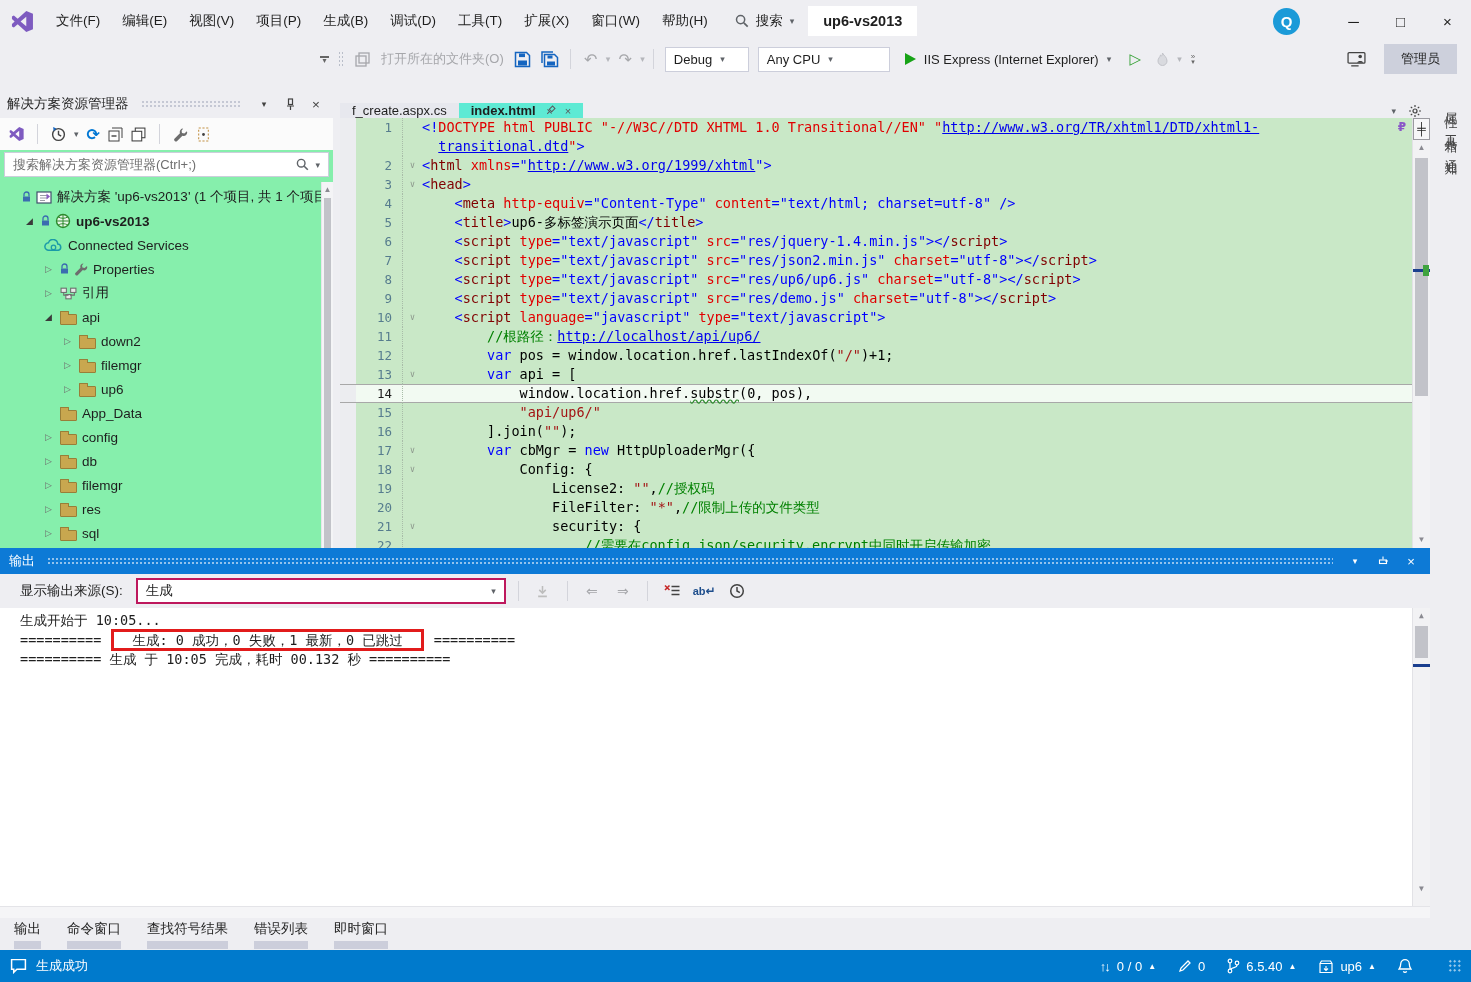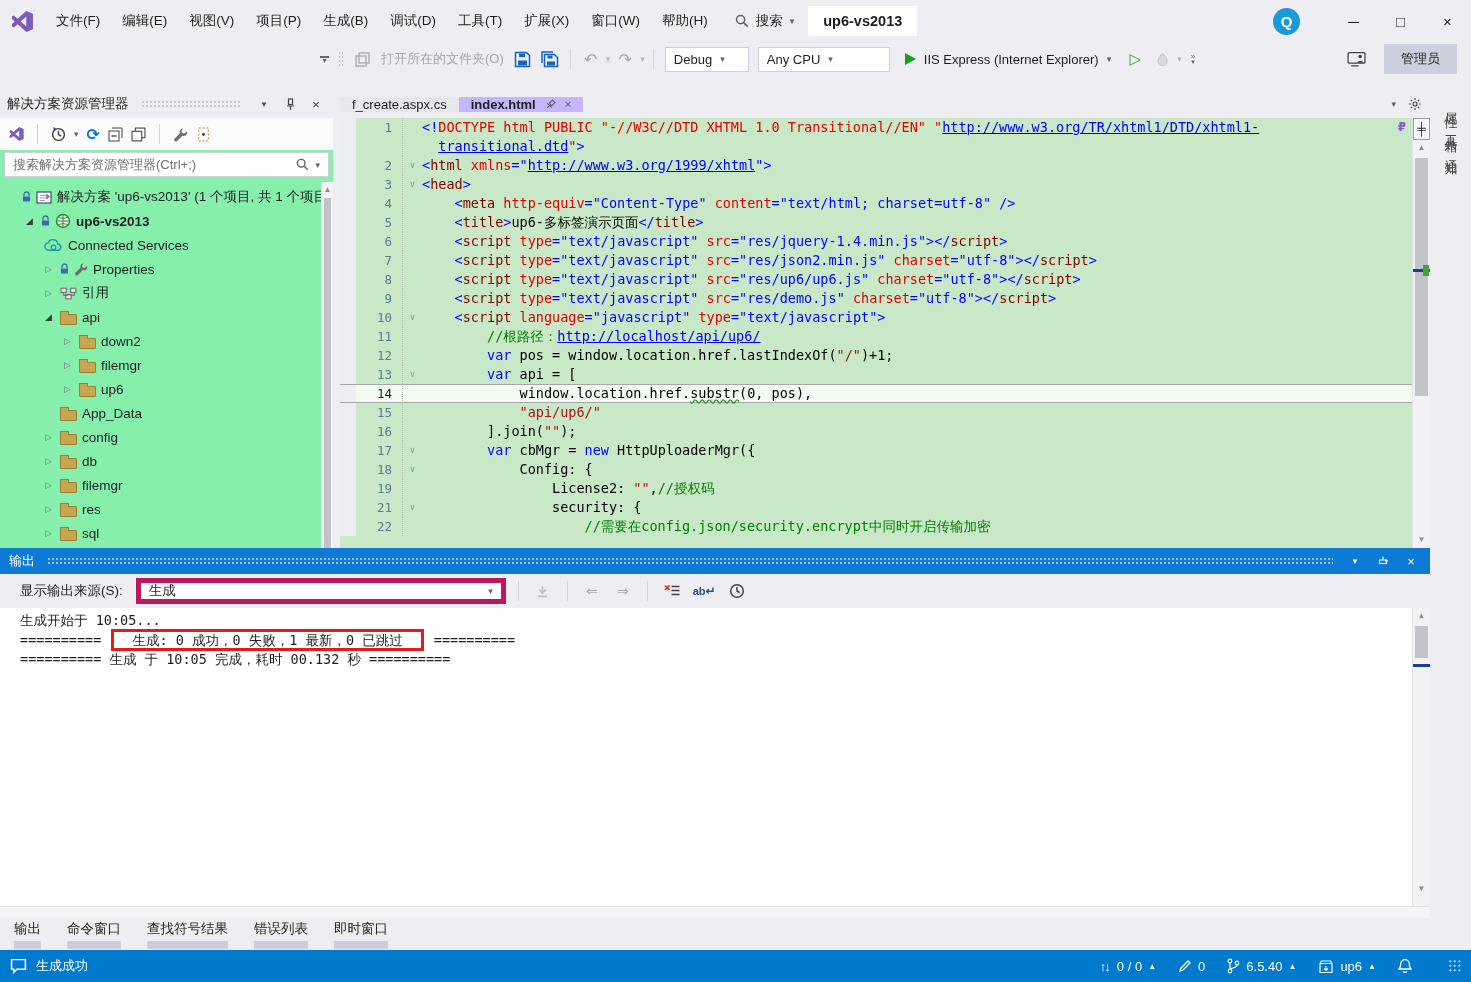--- a/index.html
+++ b/index.html
@@ -55,24 +55,24 @@
 .tico{display:flex;align-items:center;flex-shrink:0}
 .ico-folder{position:relative;width:17px;height:11px;background:#C8A74F;border:1px solid #997E38;border-radius:1px;margin-top:4px;display:inline-block}
 .ico-folder::before{content:"";position:absolute;top:-4px;left:-1px;width:7px;height:3px;background:#C8A74F;border:1px solid #997E38;border-bottom:none;border-radius:1px 1px 0 0}
 .se-scroll{position:absolute;right:0;top:0;bottom:0;width:12px;background:#F4F4F6;border-left:1px solid #E6E6EA}
 .se-up{height:14px;display:flex;align-items:center;justify-content:center;color:#8A8A91;font-size:8px}
 .se-thumb{position:absolute;left:2px;right:2px;top:16px;bottom:0;background:#C2C3C9}
 .splitter{width:7px;flex-shrink:0}
 
 
 .editor{flex:1;display:flex;flex-direction:column;min-width:0}
-.tabs{height:28px;display:flex;align-items:center;font-size:13px}
+.tabs{height:28px;display:flex;align-items:flex-end;font-size:13px}
 .tab{display:flex;align-items:center;padding:0 12px;gap:9px}
 .tab.inactive{background:#E7E8EE}
-.tab.active{background:#c4b5fd;font-weight:bold}
+.tab.active{background:#5eead4;font-weight:bold}
 .tab .ticon{font-size:11px;color:#5A5A5E;font-weight:normal}
 .tabs-right{margin-left:auto;display:flex;align-items:center;gap:12px;padding-right:8px;color:#424242}
 .codewrap{flex:1;position:relative;overflow:hidden;background:#C9E8C7}
 .code{position:absolute;top:0;left:0;right:18px;bottom:0;overflow:hidden;font-family:"DejaVu Sans Mono",monospace;font-size:13.5px;line-height:19px}
 .crow{display:flex;height:19px;white-space:pre}
 .lnum{width:62px;text-align:right;padding-right:10px;color:#567C8E;flex-shrink:0;font-size:12.5px;background:linear-gradient(to right,#ECEDF0 0,#ECEDF0 16px,transparent 16px)}
 .foldm{width:20px;flex-shrink:0;color:#8F9B8F;text-align:center;font-size:9px;border-left:1px dotted #A8BCA8}
 .ltext{flex:1}
 .crow.cur{background:linear-gradient(to right,#ECEDF0 0,#ECEDF0 16px,#F2FAF2 16px);box-shadow:inset 0 1px 0 #A8A8A8,inset 0 -1px 0 #A8A8A8}
 .crow.cur .lnum{background:transparent;color:#1E1E1E}
@@ -92,21 +92,21 @@
 
 .righttabs{width:41px;padding-top:12px;display:flex;flex-direction:column;align-items:center;gap:16px;flex-shrink:0}
 .rtab{writing-mode:vertical-rl;font-size:13px;color:#424242;letter-spacing:3px}
 
 
 .output{height:402px;width:1430px;display:flex;flex-direction:column;flex-shrink:0}
 .out-title{height:26px;background:#0D7AD6;color:#fff;display:flex;align-items:center;padding:0 9px;font-size:13px;gap:8px}
 .out-grip{flex:1;height:8px;margin:0 4px;background-image:radial-gradient(rgba(255,255,255,.55) 1px,transparent 1px);background-size:4px 4px}
 .ot-btn{width:20px;display:flex;justify-content:center;align-items:center}
 .out-toolbar{height:34px;display:flex;align-items:center;padding-left:20px;gap:7px}
-.out-combo{width:370px;height:26px;background:#fff;border:5px solid #be185d;display:flex;align-items:center;padding:0 8px;margin-left:6px}
+.out-combo{width:370px;height:26px;background:#fff;border:2px solid #be185d;display:flex;align-items:center;padding:0 8px;margin-left:6px}
 .out-combo .cv{flex:1}
 .wrapico{color:#1E4E8C;font-size:11px;font-weight:bold}
 .out-body{height:298px;background:#fff;position:relative;overflow:hidden;font-family:"DejaVu Sans Mono",monospace;font-size:13.5px;line-height:19.5px;padding:3px 0 0 20px}
 .oline{white-space:pre}
 .redbox{border:3px solid #E21B1B;padding:0 18px;margin:14px 2px}
 .out-scroll{position:absolute;right:0;top:0;bottom:0;width:18px;background:#F2F2F4;border-left:1px solid #E2E2E6}
 .os-up{height:16px;display:flex;align-items:center;justify-content:center;color:#8A8A91;font-size:8px}
 .os-thumb{position:absolute;left:2px;right:2px;top:18px;height:32px;background:#C2C3C9}
 .os-caret{position:absolute;left:0;right:0;top:56px;height:3px;background:#1B3F8F}
 .os-dn{position:absolute;bottom:8px;left:0;right:0;display:flex;justify-content:center;color:#8A8A91;font-size:8px}
@@ -493,20 +493,21 @@
             <div class="crow"><span class="lnum">10</span><span class="foldm">∨</span><span class="ltext"><span class="tk-plain">    </span><span class="tk-pun">&lt;</span><span class="tk-tag">script</span><span class="tk-plain"> </span><span class="tk-attr">language</span><span class="tk-pun">="</span><span class="tk-val">javascript</span><span class="tk-pun">"</span><span class="tk-plain"> </span><span class="tk-attr">type</span><span class="tk-pun">="</span><span class="tk-val">text/javascript</span><span class="tk-pun">"&gt;</span></span></div>
             <div class="crow"><span class="lnum">11</span><span class="foldm"></span><span class="ltext"><span class="tk-plain">        </span><span class="tk-com">//根路径：</span><span class="tk-url">http://localhost/api/up6/</span></span></div>
             <div class="crow"><span class="lnum">12</span><span class="foldm"></span><span class="ltext"><span class="tk-plain">        </span><span class="tk-kw">var</span><span class="tk-plain"> pos = window.location.href.lastIndexOf(</span><span class="tk-str">"/"</span><span class="tk-plain">)+1;</span></span></div>
             <div class="crow"><span class="lnum">13</span><span class="foldm">∨</span><span class="ltext"><span class="tk-plain">        </span><span class="tk-kw">var</span><span class="tk-plain"> api = [</span></span></div>
             <div class="crow cur"><span class="lnum">14</span><span class="foldm"></span><span class="ltext"><span class="tk-plain">            window.location.href.</span><span class="tk-sq">substr</span><span class="tk-plain">(0, pos),</span></span></div>
             <div class="crow"><span class="lnum">15</span><span class="foldm"></span><span class="ltext"><span class="tk-plain">            </span><span class="tk-str">"api/up6/"</span></span></div>
             <div class="crow"><span class="lnum">16</span><span class="foldm"></span><span class="ltext"><span class="tk-plain">        ].join(</span><span class="tk-str">""</span><span class="tk-plain">);</span></span></div>
             <div class="crow"><span class="lnum">17</span><span class="foldm">∨</span><span class="ltext"><span class="tk-plain">        </span><span class="tk-kw">var</span><span class="tk-plain"> cbMgr = </span><span class="tk-kw">new</span><span class="tk-plain"> HttpUploaderMgr({</span></span></div>
             <div class="crow"><span class="lnum">18</span><span class="foldm">∨</span><span class="ltext"><span class="tk-plain">            Config: {</span></span></div>
             <div class="crow"><span class="lnum">19</span><span class="foldm"></span><span class="ltext"><span class="tk-plain">                License2: </span><span class="tk-str">""</span><span class="tk-plain">,</span><span class="tk-com">//授权码</span></span></div>
+            <div class="crow"><span class="lnum">20</span><span class="foldm"></span><span class="ltext"><span class="tk-plain">                FileFilter: </span><span class="tk-str">"*"</span><span class="tk-plain">,</span><span class="tk-com">//限制上传的文件类型</span></span></div>
             <div class="crow"><span class="lnum">21</span><span class="foldm">∨</span><span class="ltext"><span class="tk-plain">                security: {</span></span></div>
             <div class="crow"><span class="lnum">22</span><span class="foldm"></span><span class="ltext"><span class="tk-plain">                    </span><span class="tk-com">//需要在config.json/security.encrypt中同时开启传输加密</span></span></div>
           </div>
         <span class="purple-mark">₽</span>
         <div class="vscroll">
           <div class="vs-split">╪</div>
           <div class="vs-arrow">▲</div>
           <div class="vs-thumb"></div>
           <div class="vs-caret"></div>
           <div class="vs-green"></div>

